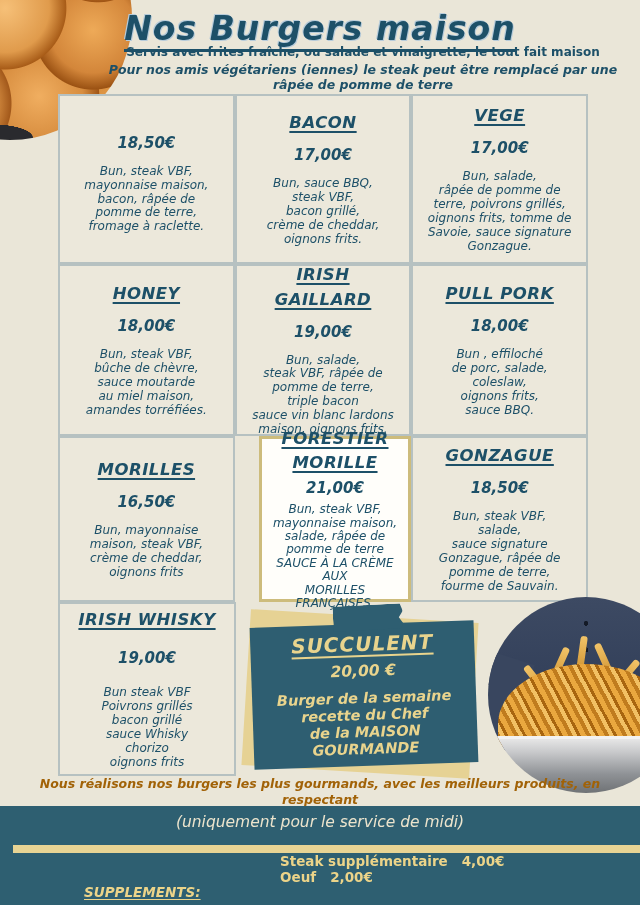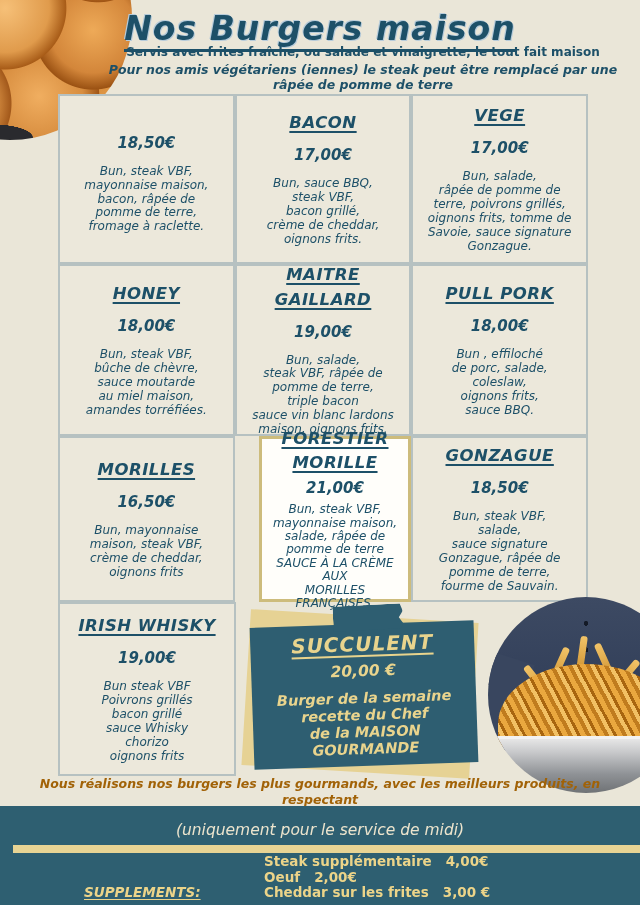--- a/index.html
+++ b/index.html
@@ -44,21 +44,21 @@
   .burger-grid {
     position:absolute; left:58px; top:94px; width:530px;
     display:grid; grid-template-columns:repeat(3,1fr);
     grid-template-rows:170px 172px 166px;
   }
   .cell, .irish-cell {
     border:2px solid #b6c1c1; background:#ece8db;
     display:flex; flex-direction:column; align-items:center; justify-content:center;
     text-align:center; padding:4px 6px;
   }
-  .irish-cell { position:absolute; left:58px; top:602px; width:178px; height:174px; }
+  .irish-cell { position:absolute; left:58px; top:602px; width:178px; height:174px;gap:6px; }
   .cell.highlight { background:#fffefa; border:3px solid #cdbc7c;margin-left:24px; }
   .card-title {
     font-size:16.5px; font-weight:bold; font-style:italic;
     text-decoration:underline; text-underline-offset:3px; text-decoration-thickness:2px;
     letter-spacing:.5px; white-space:pre-line; line-height:1.5;
   }
   .card-price { font-size:15px; font-weight:bold; font-style:italic; margin-top:10px; }
   .card-desc {
     font-size:12px; font-weight:normal; font-style:italic;
     margin-top:13px; white-space:pre-line; line-height:1.16;
@@ -131,29 +131,29 @@
   .footer-note {
     position:absolute; left:0; right:0; top:776px; text-align:center;
     font-size:12.5px; font-style:italic; font-weight:bold; color:#a16207;
     white-space:pre-line; line-height:1.25;
   }
   .kids-band {
     position:absolute; left:0; right:0; top:806px; height:99px;
     background:#2e5f71; color:#ecd489;
   }
   .kids-menu-line { text-align:center; padding-top:3px; font-size:17.5px; font-weight:bold; letter-spacing:.3px; }
-  .kids-menu-note { text-align:center; font-size:15.5px; font-style:italic; font-weight:normal; color:#ece4cd; margin-top:15px; }
+  .kids-menu-note { text-align:center; font-size:15.5px; font-style:italic; font-weight:normal; color:#ece4cd; margin-top:7px; }
   .gold-divider { position:absolute; left:13px; right:0; top:39px; height:8px; background:#e8d494; }
   .supplements-label {
     position:absolute; left:84px; top:78px;
     font-size:13.5px; font-weight:bold; font-style:italic;
     text-decoration:underline; text-underline-offset:2px;
   }
   .supplements-list { position:absolute; left:264px; top:48px; font-size:13.5px; font-weight:bold; line-height:15.5px; }
-  .supp-name { margin-right:14px; }
+  .supp-name { margin-right:14px;margin-left:16px; }
 </style>
 </head>
 <body>
 
 <div class="bread-photo"></div>
 <div class="page-title-wrap">
   <span class="page-title">Nos Burgers maison</span>
 </div>
 <div class="header-sub">
   <div class="page-subtitle">Servis avec frites fraîche, ou salade et vinaigrette, le tout fait maison</div>
@@ -191,21 +191,21 @@
   <div class="cell">
     <div class="card-title">HONEY</div>
     <div class="card-price">18,00€</div>
     <div class="card-desc">Bun, steak VBF,
 bûche de chèvre,
 sauce moutarde
 au miel maison,
 amandes torréfiées.</div>
   </div>
   <div class="cell">
-    <div class="card-title">MAITRE
+    <div class="card-title">IRISH
 GAILLARD</div>
     <div class="card-price">19,00€</div>
     <div class="card-desc">Bun,  salade,
 steak VBF, râpée de
 pomme de terre,
 triple bacon
 sauce vin blanc lardons
 maison, oignons frits.</div>
   </div>
   <div class="cell">
@@ -290,17 +290,14 @@
   <div class="kids-menu-note">(uniquement pour le service de midi)</div>
   <div class="gold-divider"></div>
   <div class="supplements-label">SUPPLEMENTS:</div>
   <div class="supplements-list">
     <div>
       <span class="supp-name">Steak supplémentaire</span><span>4,00€</span>
     </div>
     <div>
       <span class="supp-name">Oeuf</span><span>2,00€</span>
     </div>
-    <div>
-      <span class="supp-name">Cheddar sur les frites</span><span>3,00 €</span>
-    </div>
   </div>
 </div>
 
 </body></html>

